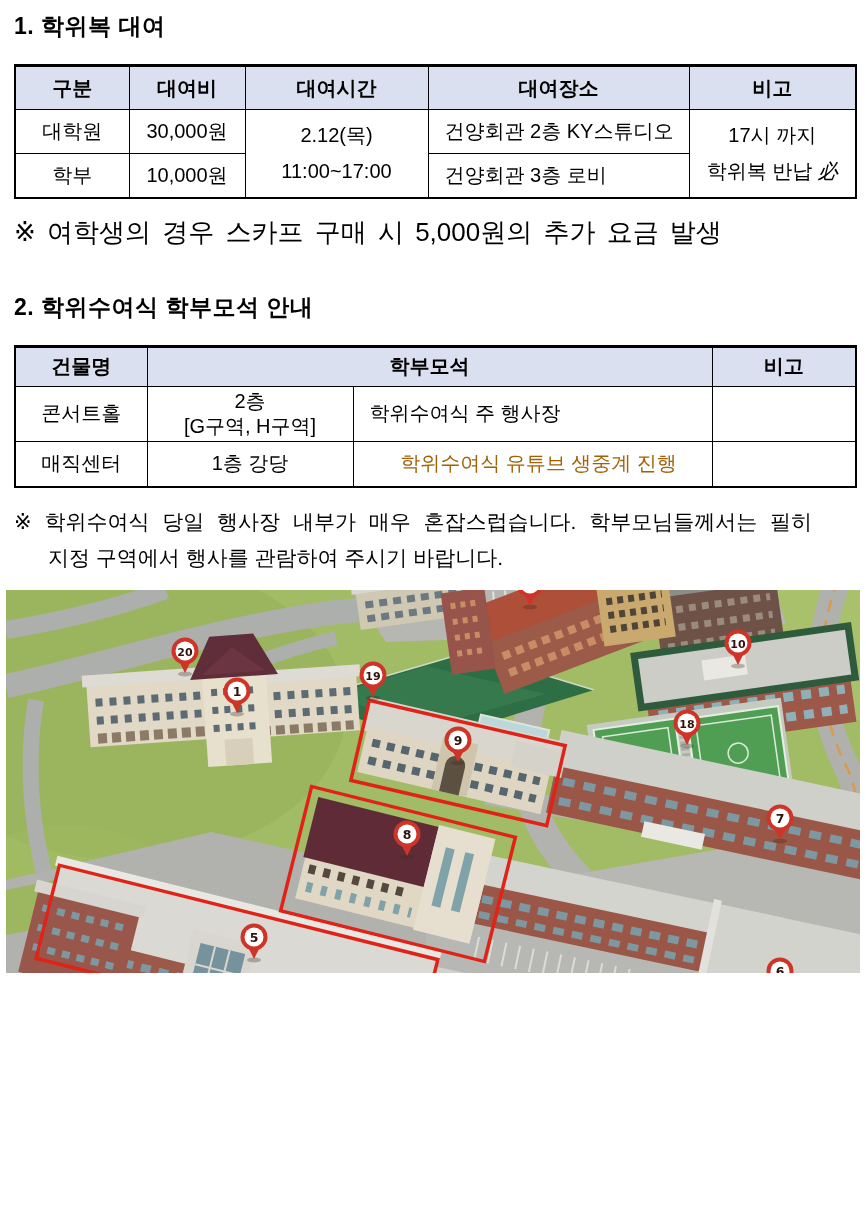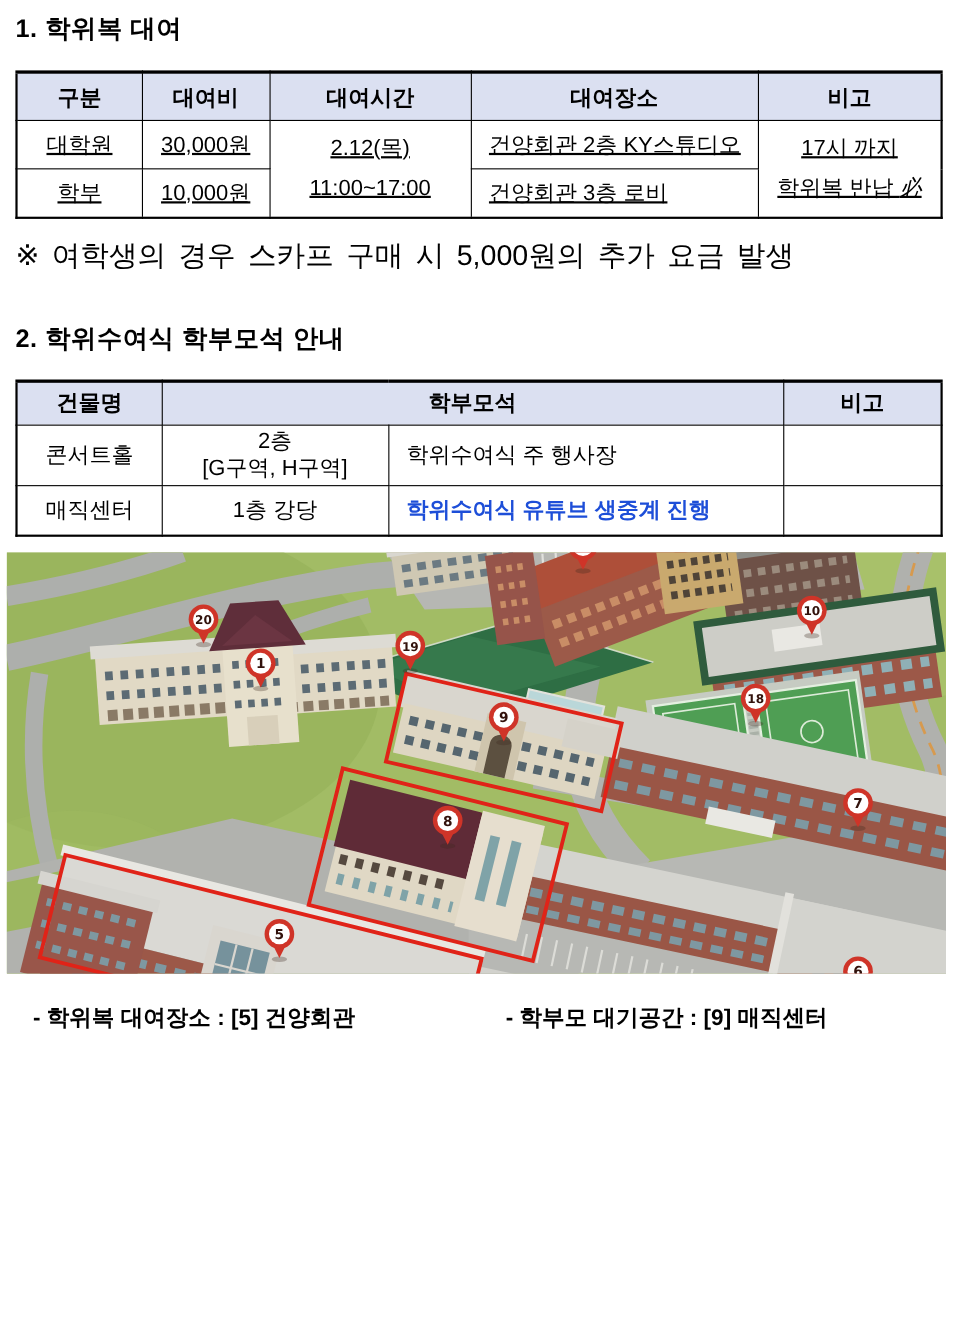--- a/index.html
+++ b/index.html
@@ -15,21 +15,21 @@
     font-family:"Liberation Sans","DejaVu Sans",sans-serif;
     color:var(--text);
   }
   .page{width:866px;height:1213px;padding:10px 11px 0 14px;background:#fff;}
   .sec-title{font-size:23px;font-weight:700;letter-spacing:.5px;line-height:32px;}
   .sec-title.second{margin-top:44px;}
   table{border-collapse:collapse;width:841px;margin-top:22px;table-layout:fixed;}
   table{border:2px solid var(--border);border-top-width:3px;}
   th,td{border:1px solid var(--border);font-size:20px;text-align:center;vertical-align:middle;padding:2px 4px;}
   th{background:var(--header-bg);font-weight:700;height:44px;}
-  .t1 td{height:44px;text-decoration:underline;}
+  .t1 td{height:44px;}
   .t2 th{height:40px;}
   .t2 .row-a td{height:54px;}
   .t2 .row-b td{height:46px;}
   td.left{text-align:left;padding-left:16px;margin-top:12px;}
   .two-line div{line-height:36px;}
   .tight div{line-height:25px;}
   .hanja{font-family:"Liberation Serif","DejaVu Serif",serif;font-style:italic;}
   .note{font-size:26px;line-height:30px;margin-top:18px;word-spacing:4px;}
   .note2{margin-top:16px;font-size:21px;line-height:36px;}
   .note2 .l1{word-spacing:7px;}
@@ -108,26 +108,30 @@
       <td class="tight">
         <div>2층</div>
         <div>[G구역, H구역]</div>
       </td>
       <td class="left">학위수여식 주 행사장</td>
       <td></td>
     </tr>
     <tr class="row-b">
       <td>매직센터</td>
       <td>1층 강당</td>
-      <td class="left" style="color:#1d4ed8;font-weight:700;">학위수여식 유튜브 생중계 진행</td>
+      <td class="left" style="color:#a16207;font-weight:400;text-align:center;">학위수여식 유튜브 생중계 진행</td>
       <td></td>
     </tr>
   </tbody>
     </table>
 
+  <div class="note2">
+    <div class="l1">※ 학위수여식 당일 행사장 내부가 매우 혼잡스럽습니다. 학부모님들께서는 필히</div>
+    <div class="l2">지정 구역에서 행사를 관람하여 주시기 바랍니다.</div>
+  </div>
 
 
   <div class="mapwrap">
     <svg width="854" height="471" viewBox="0 0 854 471" xmlns="http://www.w3.org/2000/svg">
       <defs>
           <clipPath id="mapclip">
             <rect width="854" height="471"></rect>
           </clipPath>
         </defs>
       <g clip-path="url(#mapclip)">
@@ -453,18 +457,14 @@
               <ellipse cx="0" cy="23" rx="7" ry="2.5" fill="rgba(60,40,30,0.3)"></ellipse>
               <path d="M -7 8 L 0 22 L 7 8 Z" fill="#cf3428"></path>
               <circle cx="0" cy="0" r="13.5" fill="#cf3428"></circle>
               <circle cx="0" cy="0" r="9.5" fill="#ffffff"></circle>
             </g>
           </g>
       </g>
     </svg>
   </div>
 
-  <div class="legend first">
-    <span class="col1">- 학위복 대여장소 : [5] 건양회관</span>
-    <span>- 학부모 대기공간 : [9] 매직센터</span>
-  </div>
 
 </div>
 
 </body></html>

